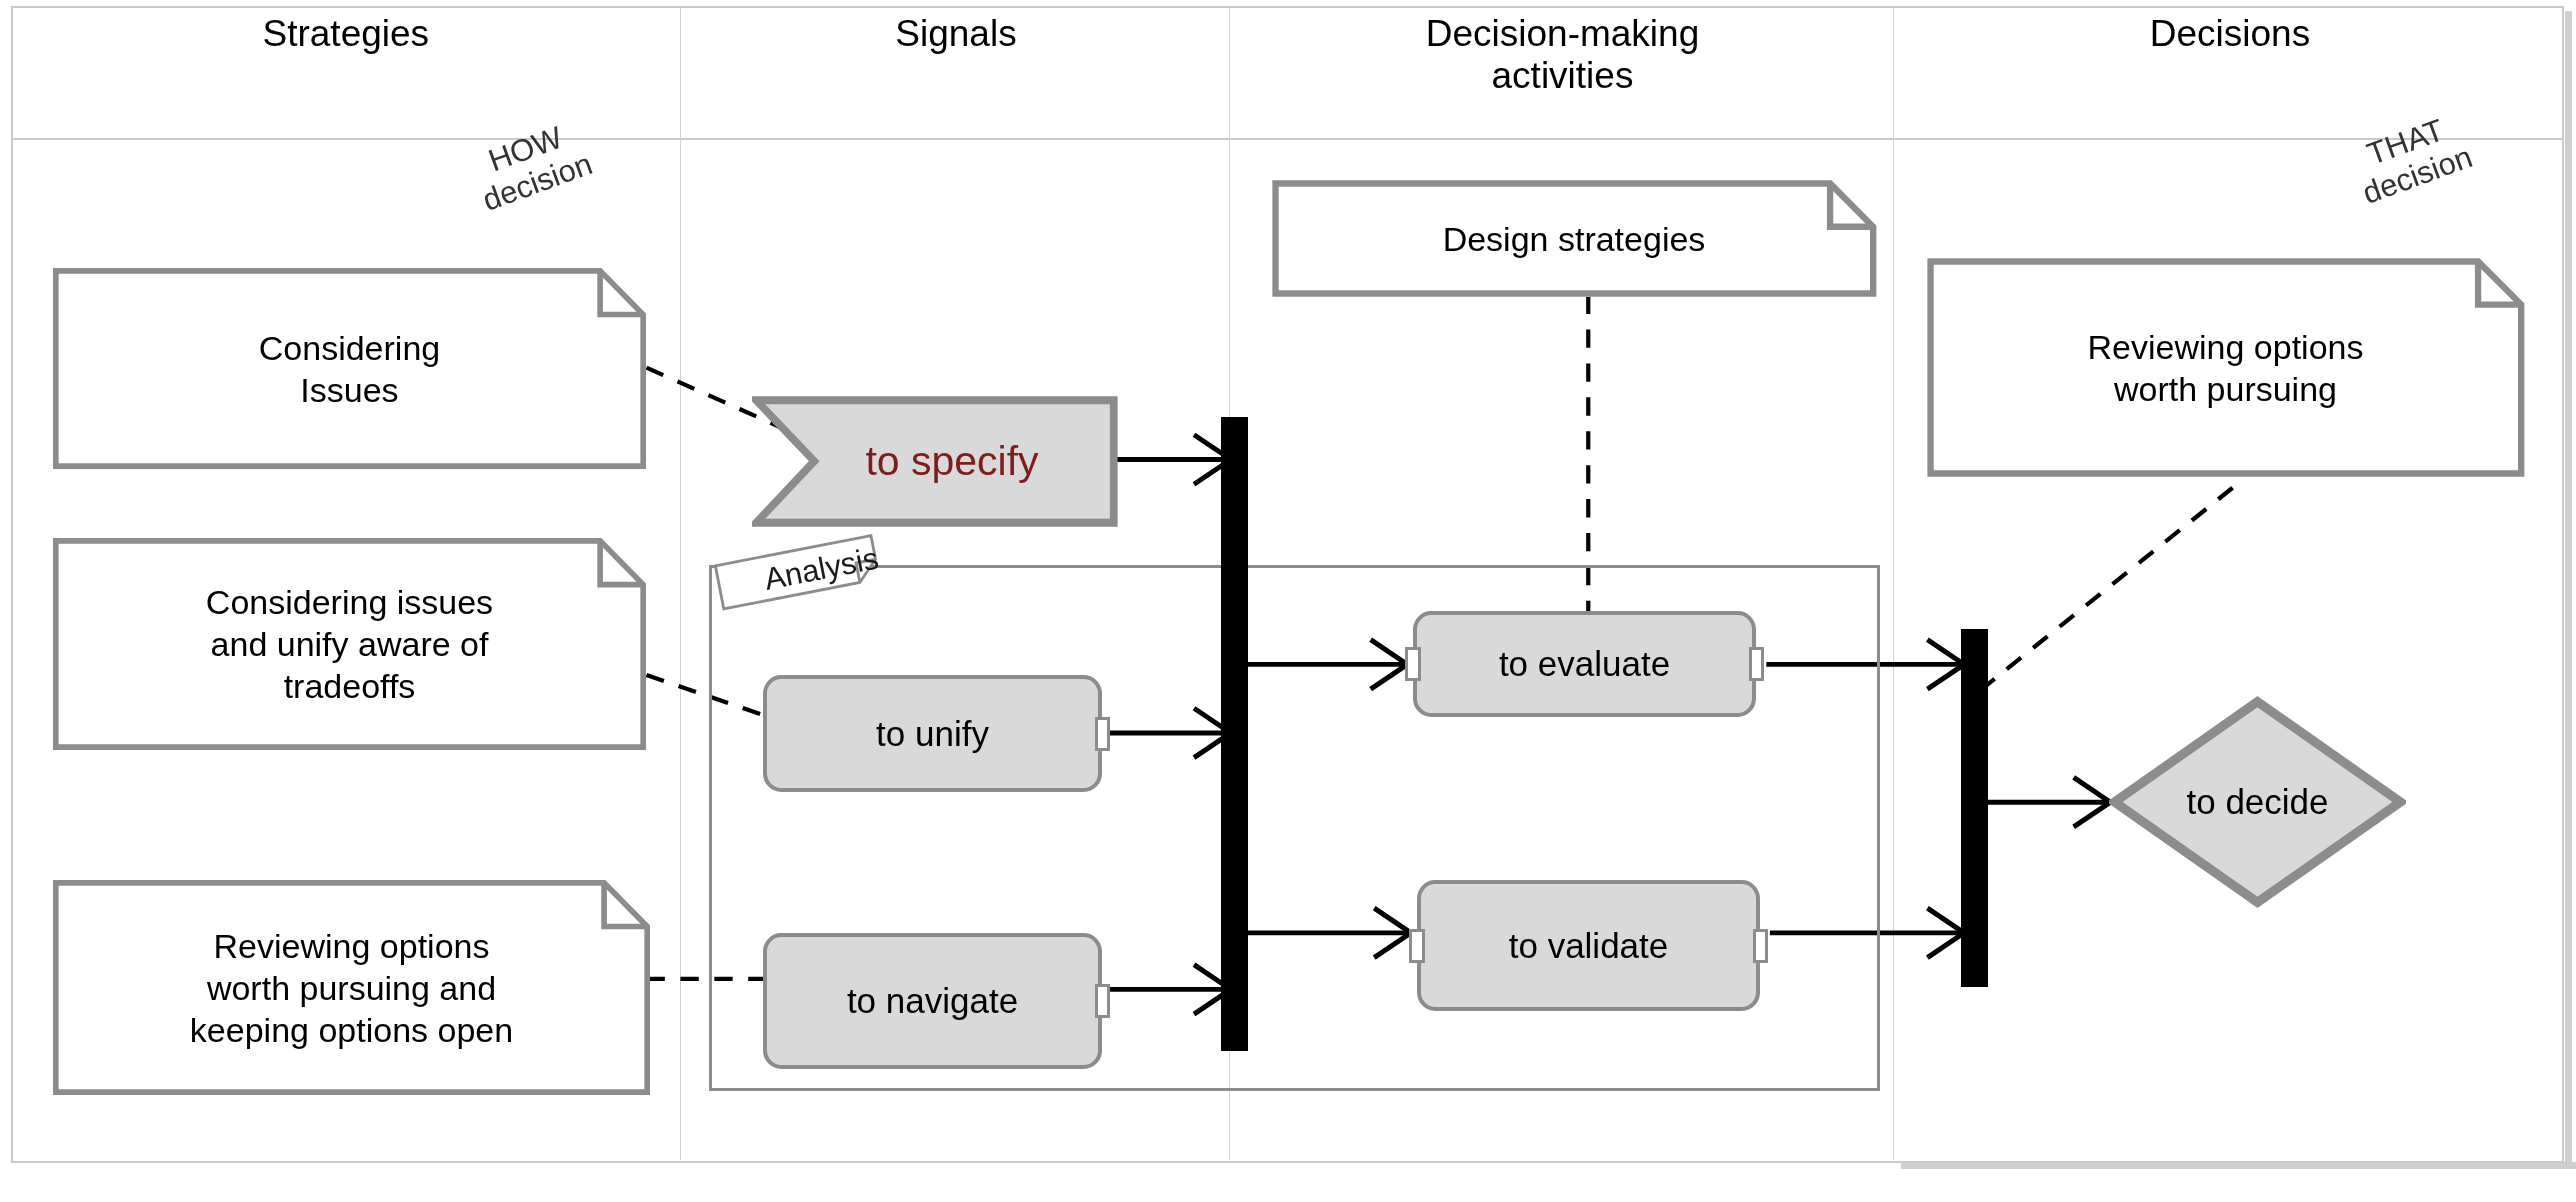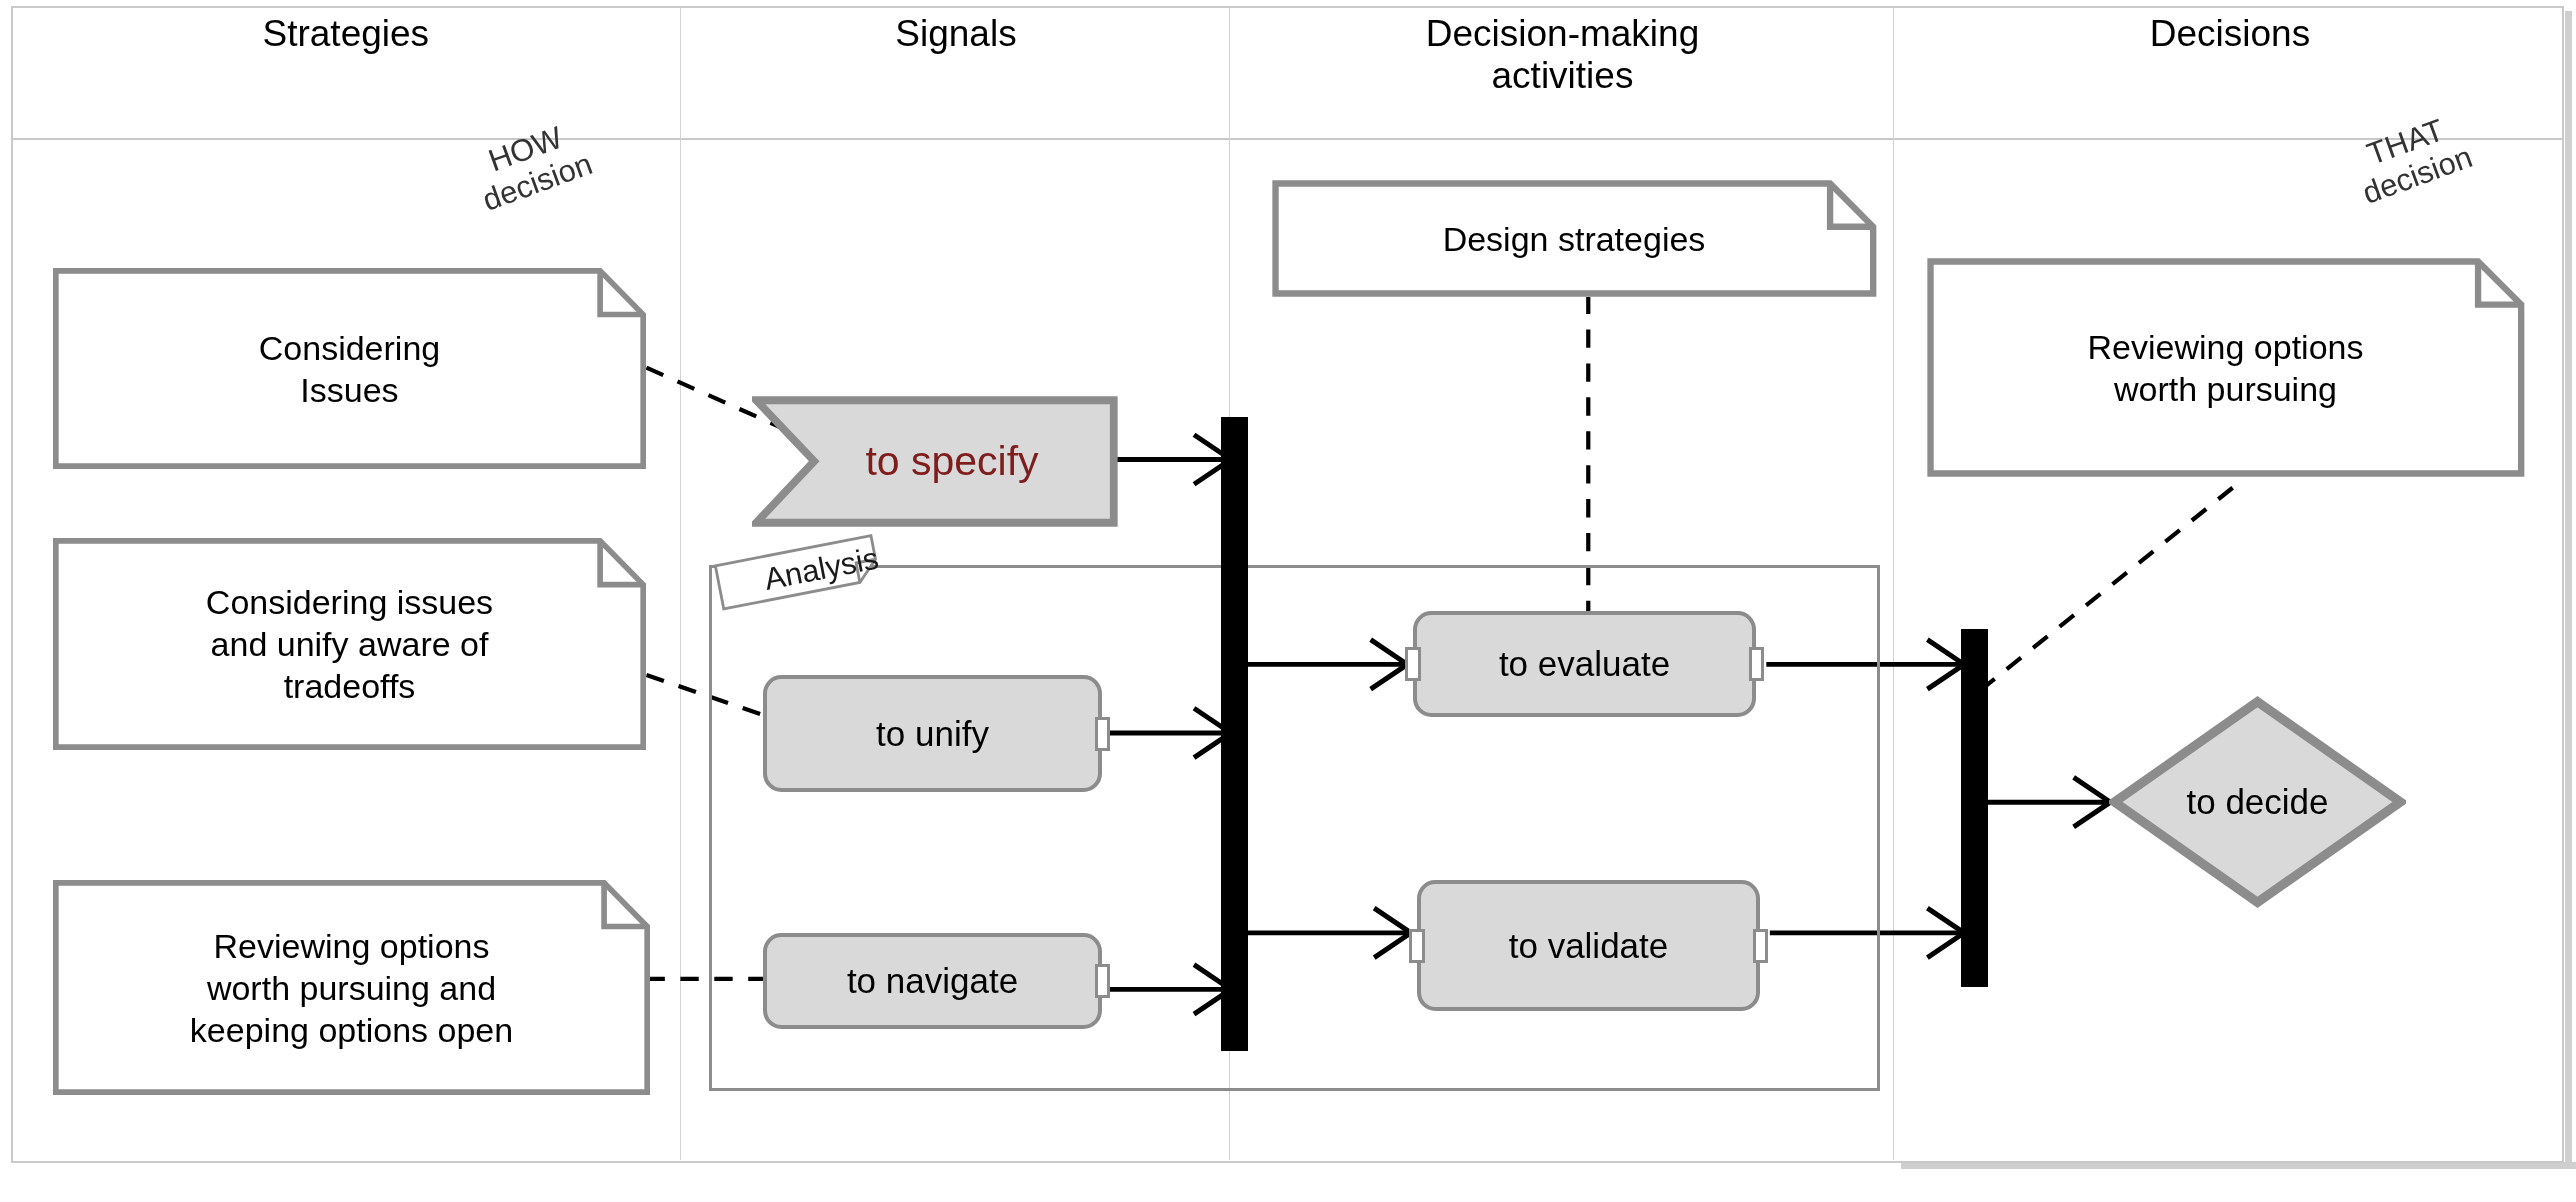--- a/index.html
+++ b/index.html
@@ -176,21 +176,21 @@
       <path d="M 6,6 L 512,6 L 512,179 L 6,179 L 88,92 Z" fill="#d9d9d9" stroke="#8c8c8c" stroke-width="11"></path>
     </svg>
     <div class="stext">to specify</div>
   </div>
 
   <div class="act" style="left:763px;top:675px;width:339px;height:117px">
     <span>to unify</span>
     <span class="port right"></span>
   </div>
 
-  <div class="act" style="left:763px;top:933px;width:339px;height:96px">
+  <div class="act" style="left:763px;top:933px;width:339px;height:136px">
     <span>to navigate</span>
     <span class="port right"></span>
   </div>
 
   <div class="note" style="left:1272px;top:180px;width:604px;height:117px">
     <svg width="604" height="117" viewBox="0 0 855 165" preserveAspectRatio="none">
       <path d="M 5,5 L 790,5 L 851,66 L 851,160 L 5,160 Z" fill="#ffffff" stroke="#8c8c8c" stroke-width="9"></path>
       <path d="M 790,5 L 790,66 L 851,66" fill="none" stroke="#8c8c8c" stroke-width="9"></path>
     </svg>
     <div class="ntext">

